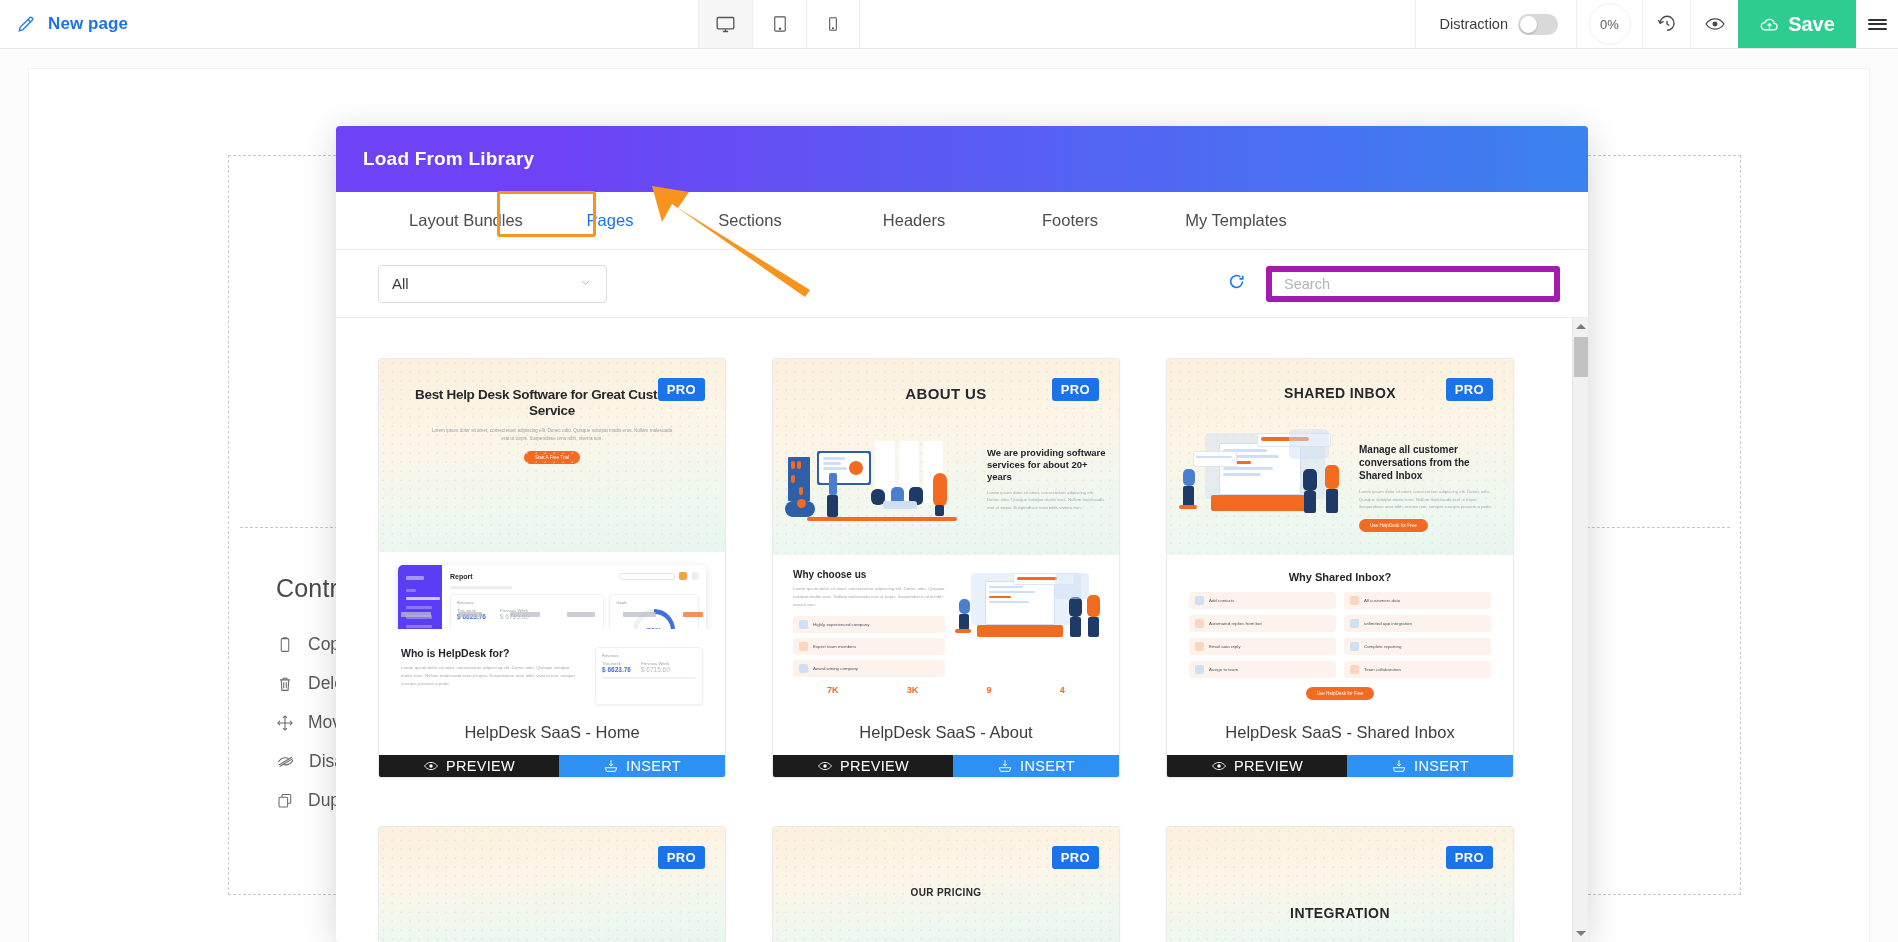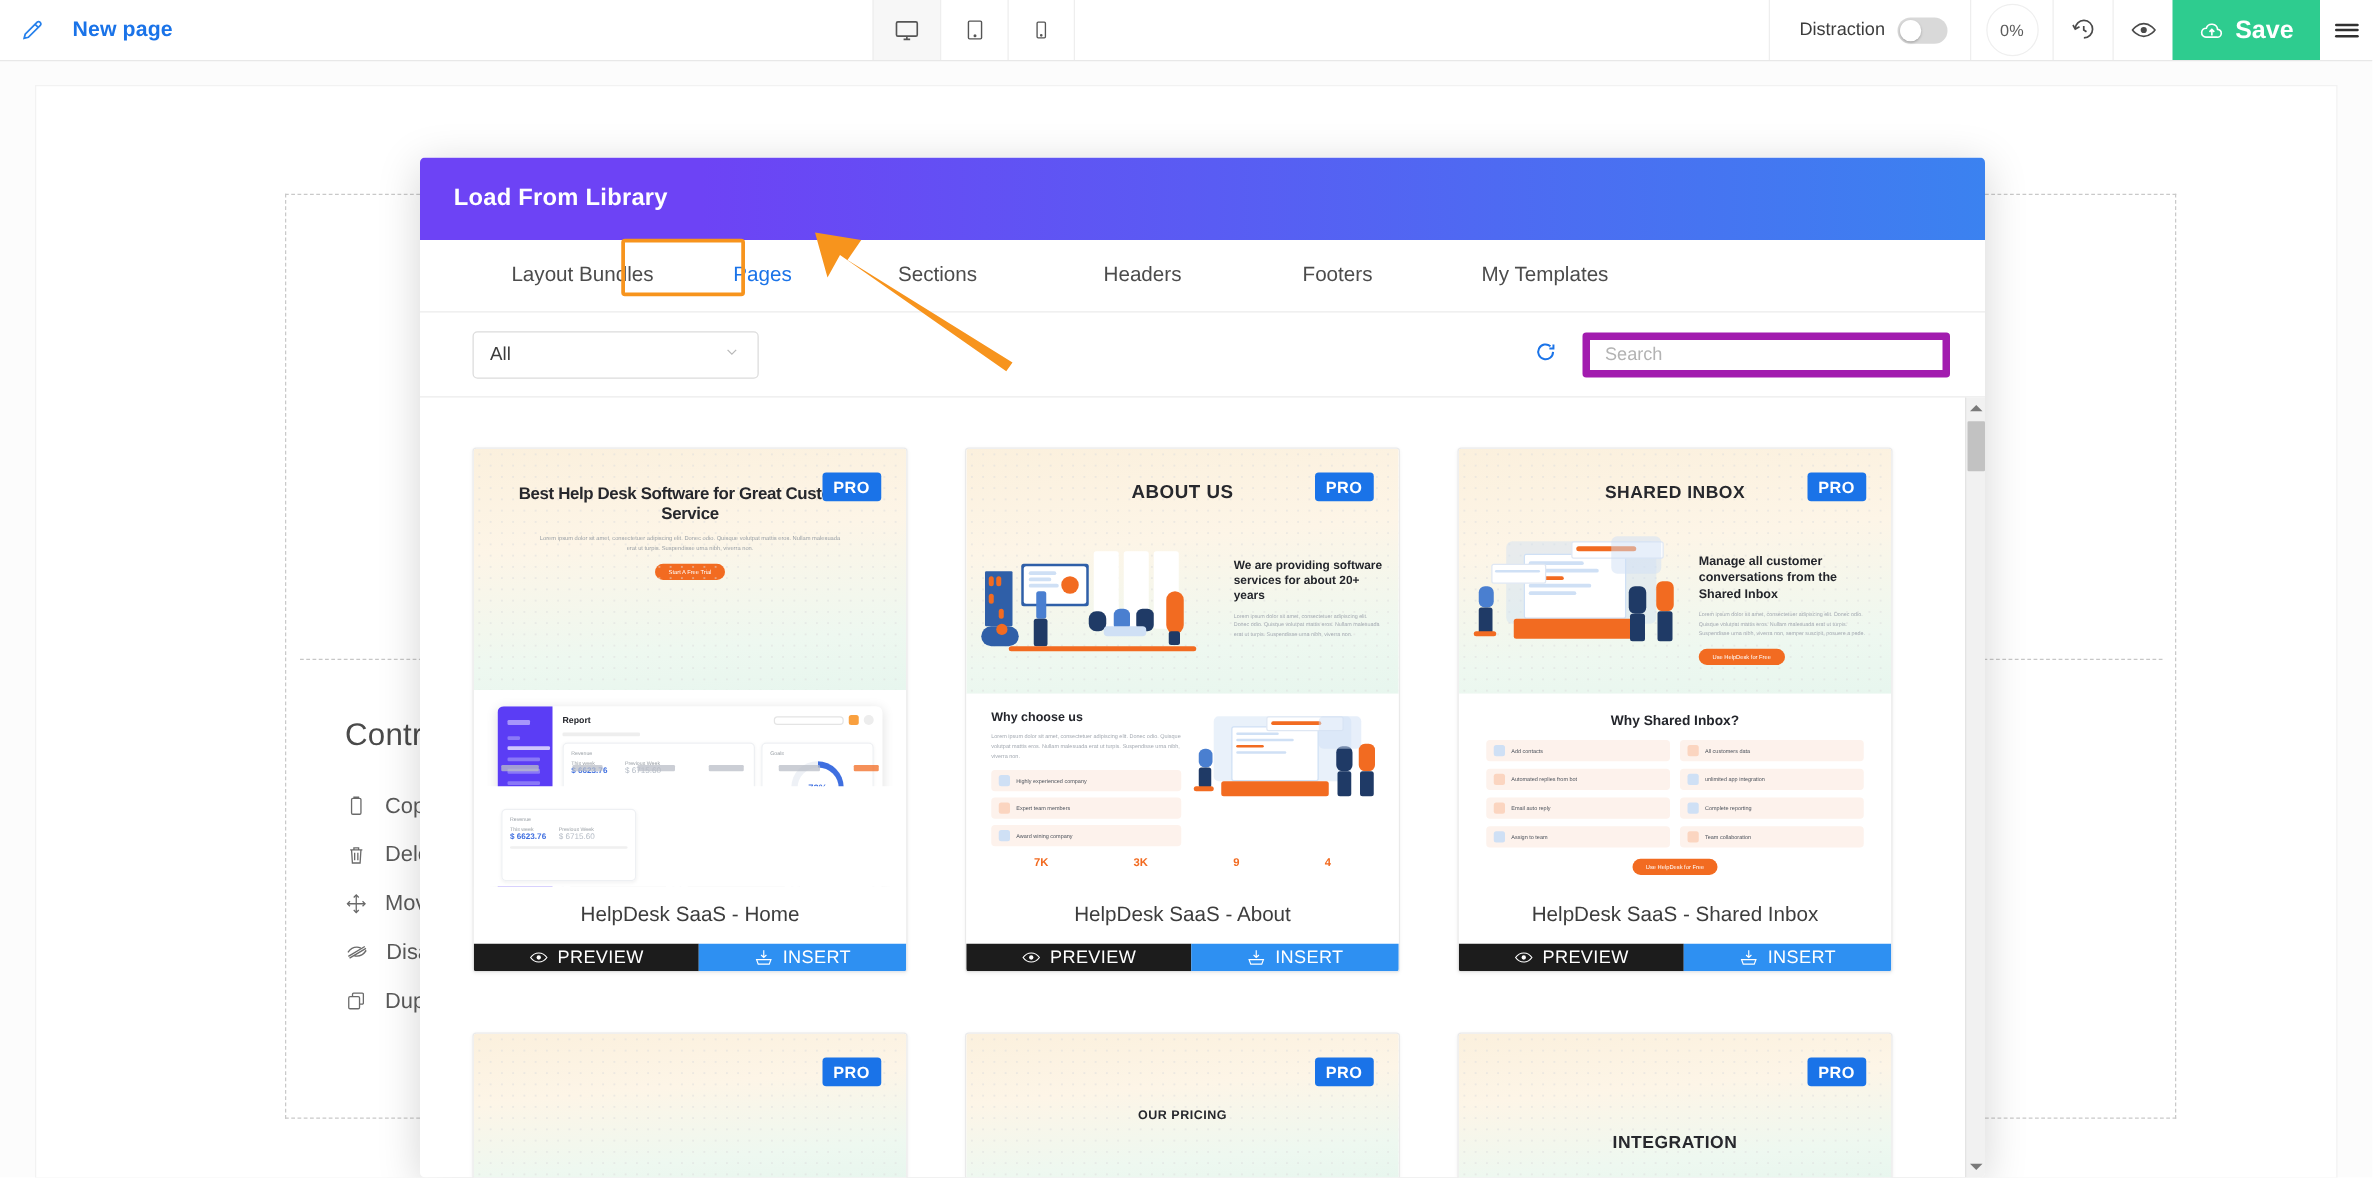--- a/index.html
+++ b/index.html
@@ -10,21 +10,21 @@
     overflow: hidden;
   }
   #root { position: relative; width: 1898px; height: 942px; }
 
   
   .topbar {
     position: absolute; top: 0; left: 0; width: 1898px; height: 49px;
     background: #ffffff; border-bottom: 1px solid #e8e8e8;
     display: flex; align-items: stretch; z-index: 60;
   }
-  .tb-left { display: flex; align-items: center; gap: 22px; padding-left: 16px; width: 698px; }
+  .tb-left { display: flex; align-items: center; gap: 12px; padding-left: 16px; width: 698px; }
   .pencil-ico { width: 20px; height: 20px; color: #2680eb; flex: none; }
   .newpage-txt { color: #1a73e8; font-size: 17px; font-weight: bold; letter-spacing: .1px; }
 
   .tb-devices { display: flex; align-items: stretch; }
   .dev-btn {
     width: 54px; display: flex; align-items: center; justify-content: center;
     border-left: 1px solid #eeeeee; cursor: pointer;
   }
   .dev-btn:last-child { border-right: 1px solid #eeeeee; }
   .dev-btn.active { background: #f7f7f7; }
@@ -570,20 +570,24 @@
               <div class="logos-row" style="bottom:92px;">
                 <div class="logo-chip" style="width:30px"></div>
                 <div class="logo-chip" style="width:24px"></div>
                 <div class="logo-chip" style="width:30px"></div>
                 <div class="logo-chip" style="width:28px"></div>
                 <div class="logo-chip" style="width:33px"></div>
                 <div class="logo-chip" style="width:20px;background:#f26b21"></div>
               </div>
 
               <div class="band-lower">
+                <div style="flex:1">
+                  <div class="bl-h">Who is HelpDesk for?</div>
+                  <div class="bl-p">Lorem ipsum dolor sit amet, consectetuer adipiscing elit. Donec odio. Quisque volutpat mattis eros. Nullam malesuada erat ut turpis. Suspendisse urna nibh, viverra non, semper suscipit, posuere a pede.</div>
+                </div>
                 <div class="bl-card">
                   <div class="lbl-xs">Revenue</div>
                   <div style="display:flex;gap:10px;margin-top:3px">
                     <div>
                       <div class="lbl-xs">This week</div>
                       <div class="lbl-b">$ 6623.76</div>
                     </div>
                     <div>
                       <div class="lbl-xs">Previous Week</div>
                       <div class="lbl-g">$ 6715.60</div>

